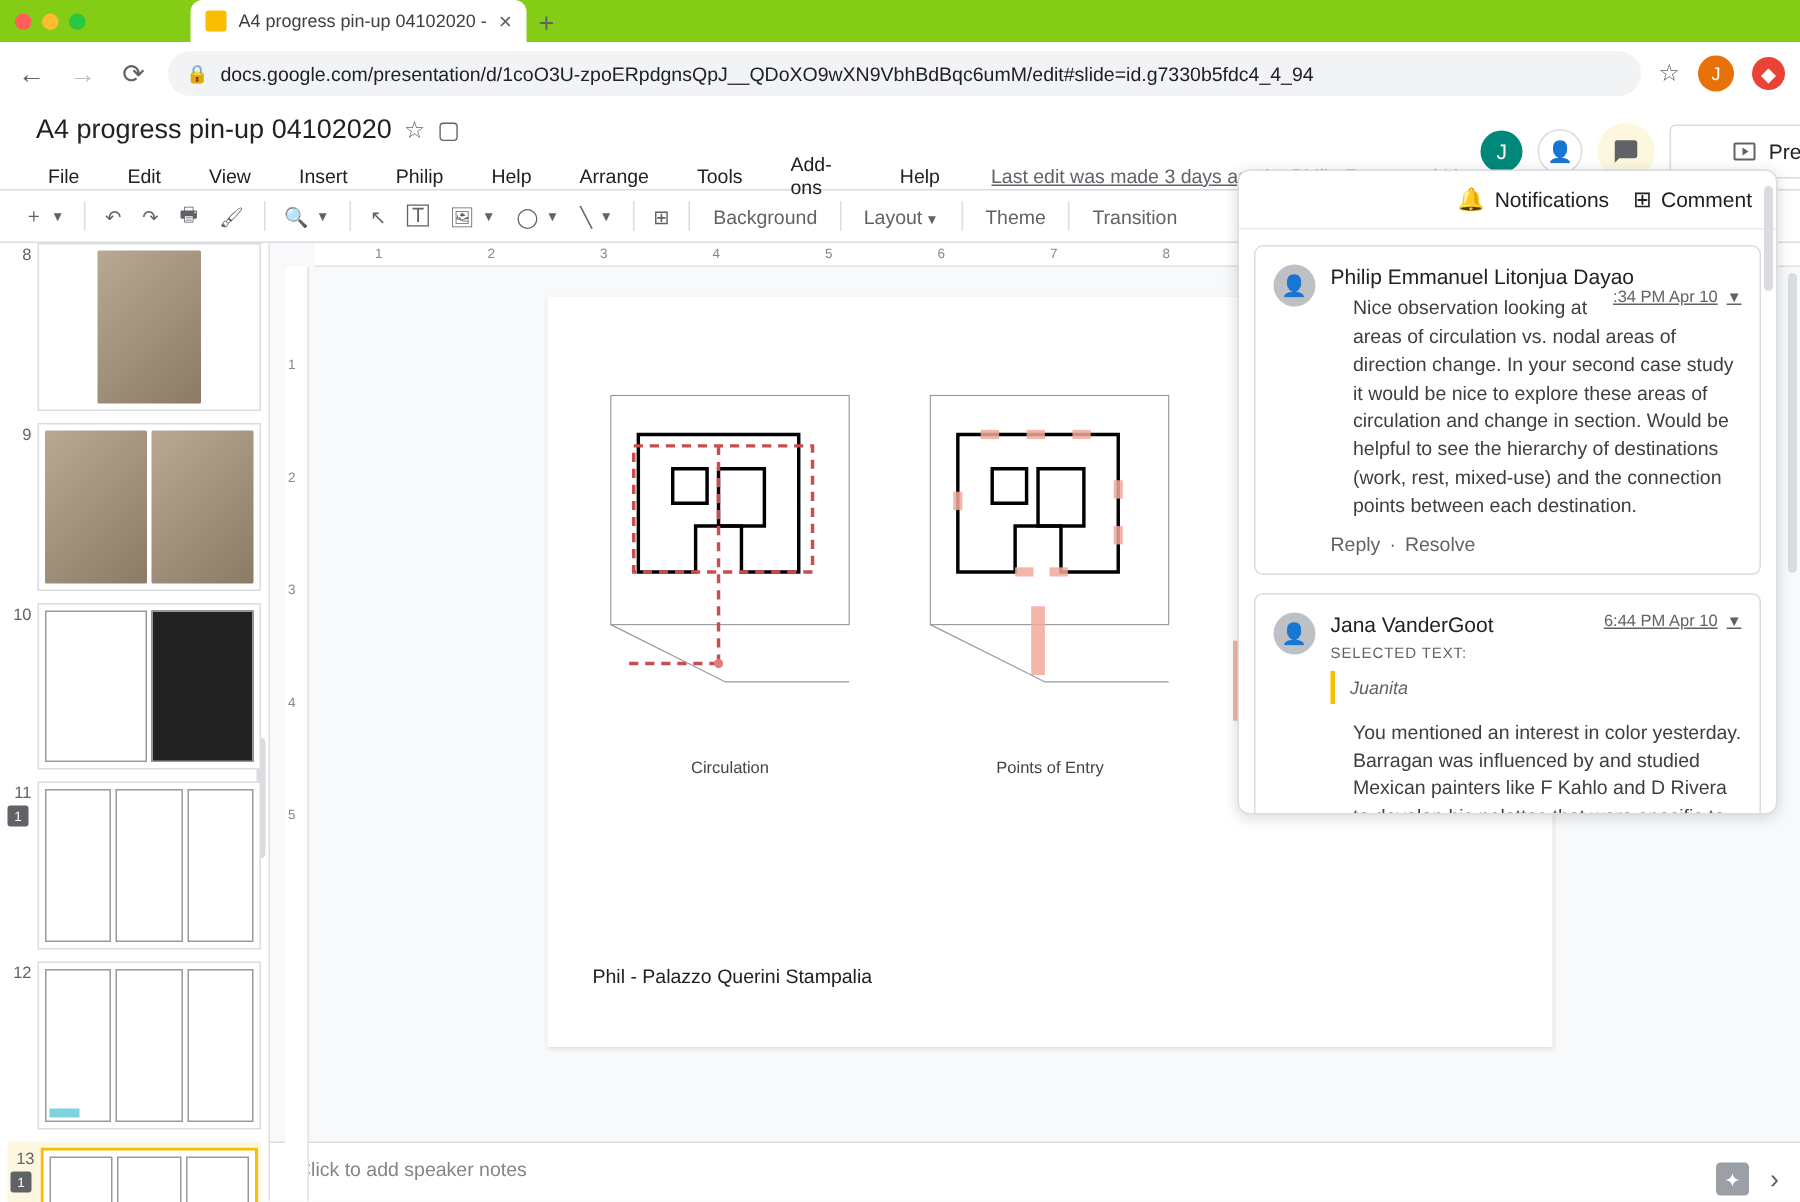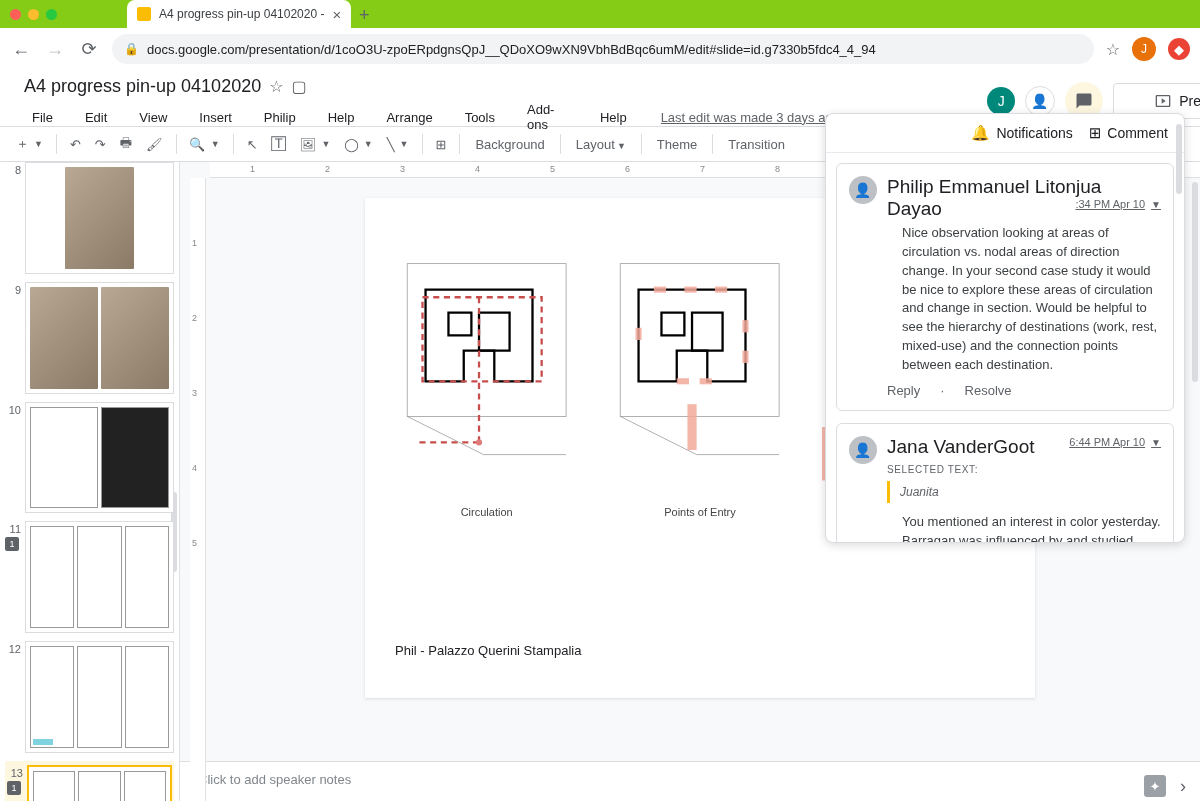--- a/index.html
+++ b/index.html
@@ -92,26 +92,26 @@
   
   .comment-panel { position: absolute; top: 113px; right: 15px; width: 360px; background: #fff; border: 1px solid #dadce0; border-radius: 8px; box-shadow: 0 2px 10px rgba(0,0,0,0.15); max-height: 430px; display: flex; flex-direction: column; z-index: 100; }
   .comment-panel-hdr { display: flex; justify-content: flex-end; align-items: center; gap: 16px; padding: 10px 16px; border-bottom: 1px solid #e8eaed; font-size: 14px; }
   .cp-hdr-item { display: flex; align-items: center; gap: 6px; cursor: pointer; }
   .cp-hdr-ic { font-size: 15px; }
   .comment-list { overflow-y: auto; padding: 10px 0px 10px 10px; }
   .comment-card { border: 1px solid #dadce0; border-radius: 6px; padding: 12px; margin-bottom: 12px; position: relative; margin-right: 10px;}
   .cc-head { display: flex; align-items: flex-start; gap: 10px; }
   .cc-avatar { width: 28px; height: 28px; border-radius: 50%; background: #bdc1c6; display: flex; align-items: center; justify-content: center; color: #fff; font-size: 14px; flex-shrink: 0; }
   .cc-meta { flex: 1; }
-  .cc-name { font-size: 19px; font-weight: 500; color: #202124; display: inline; }
+  .cc-name { font-size: 14px; font-weight: 500; color: #202124; display: inline; }
   .cc-time { font-size: 11px; color: #5f6368; float: right; text-decoration: underline; }
   .cc-more { color: #5f6368; font-size: 10px; cursor: pointer; margin-left:6px;}
   .cc-body { font-size: 13px; color: #3c4043; margin-top: 4px; line-height: 1.45; margin-left: 38px; }
   .cc-body-top { margin-left: 15px; }
-  .cc-actions { display: flex; gap: 20px; margin-top: 8px; font-size: 13px; color: #5f6368; margin-left: 38px; }
+  .cc-actions { display: flex; gap: 6px; margin-top: 8px; font-size: 13px; color: #5f6368; margin-left: 38px; }
   .cc-actions-top { margin-left:0; }
   .cc-action { cursor: pointer; }
   .cc-sel-label { font-size: 10px; letter-spacing: 0.6px; color: #5f6368; margin-top: 6px; }
   .cc-quote { border-left: 3px solid #fbbc04; padding: 4px 10px; margin-top: 6px; font-size: 12px; color: #5f6368; font-style: italic; }
 
   .scroll-ind { position: absolute; right: 2px; top: 160px; width: 6px; height: 70px; background: #dadce0; border-radius: 3px; z-index: 50; }
   .canvas-scroll { position:absolute; right:2px; top:20px; width:6px; height:200px; background:#dadce0; border-radius:3px; }
   .sidebar-scroll { position:absolute; right:2px; top:330px; width:6px; height:80px; background:#dadce0; border-radius:3px; }
 
   svg .wall { stroke: #000; stroke-width: 1.5; fill: none; }

